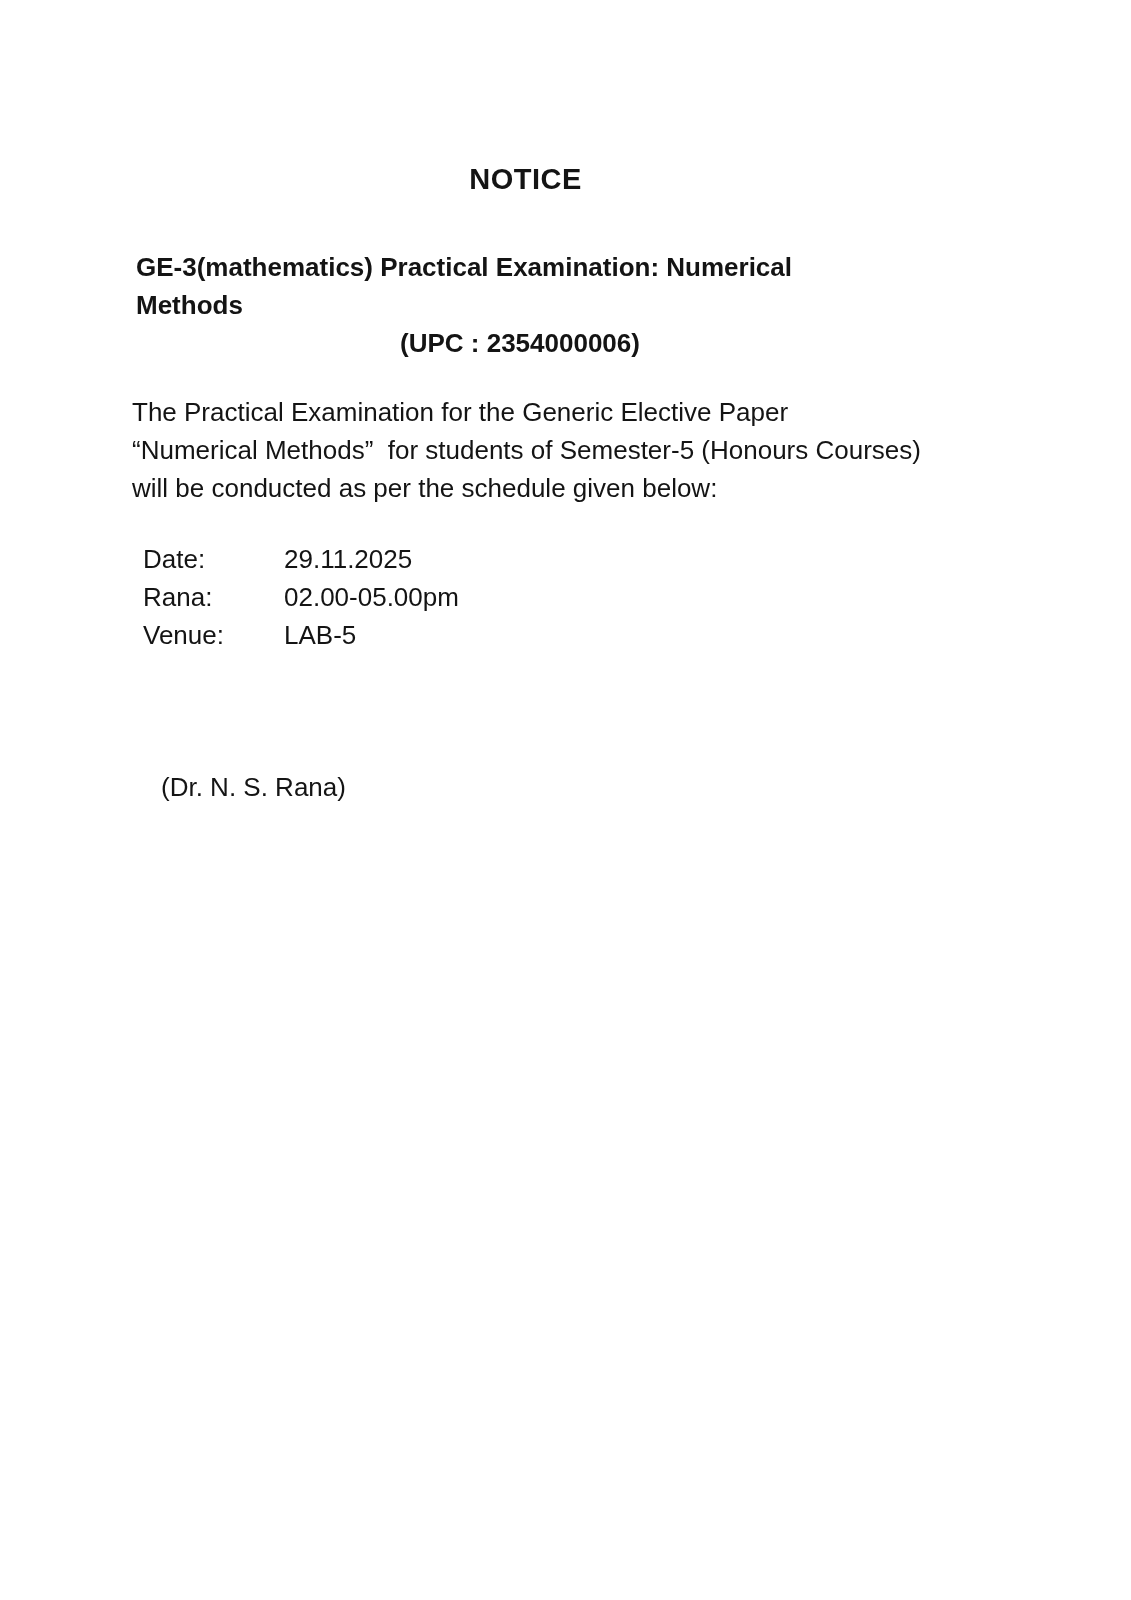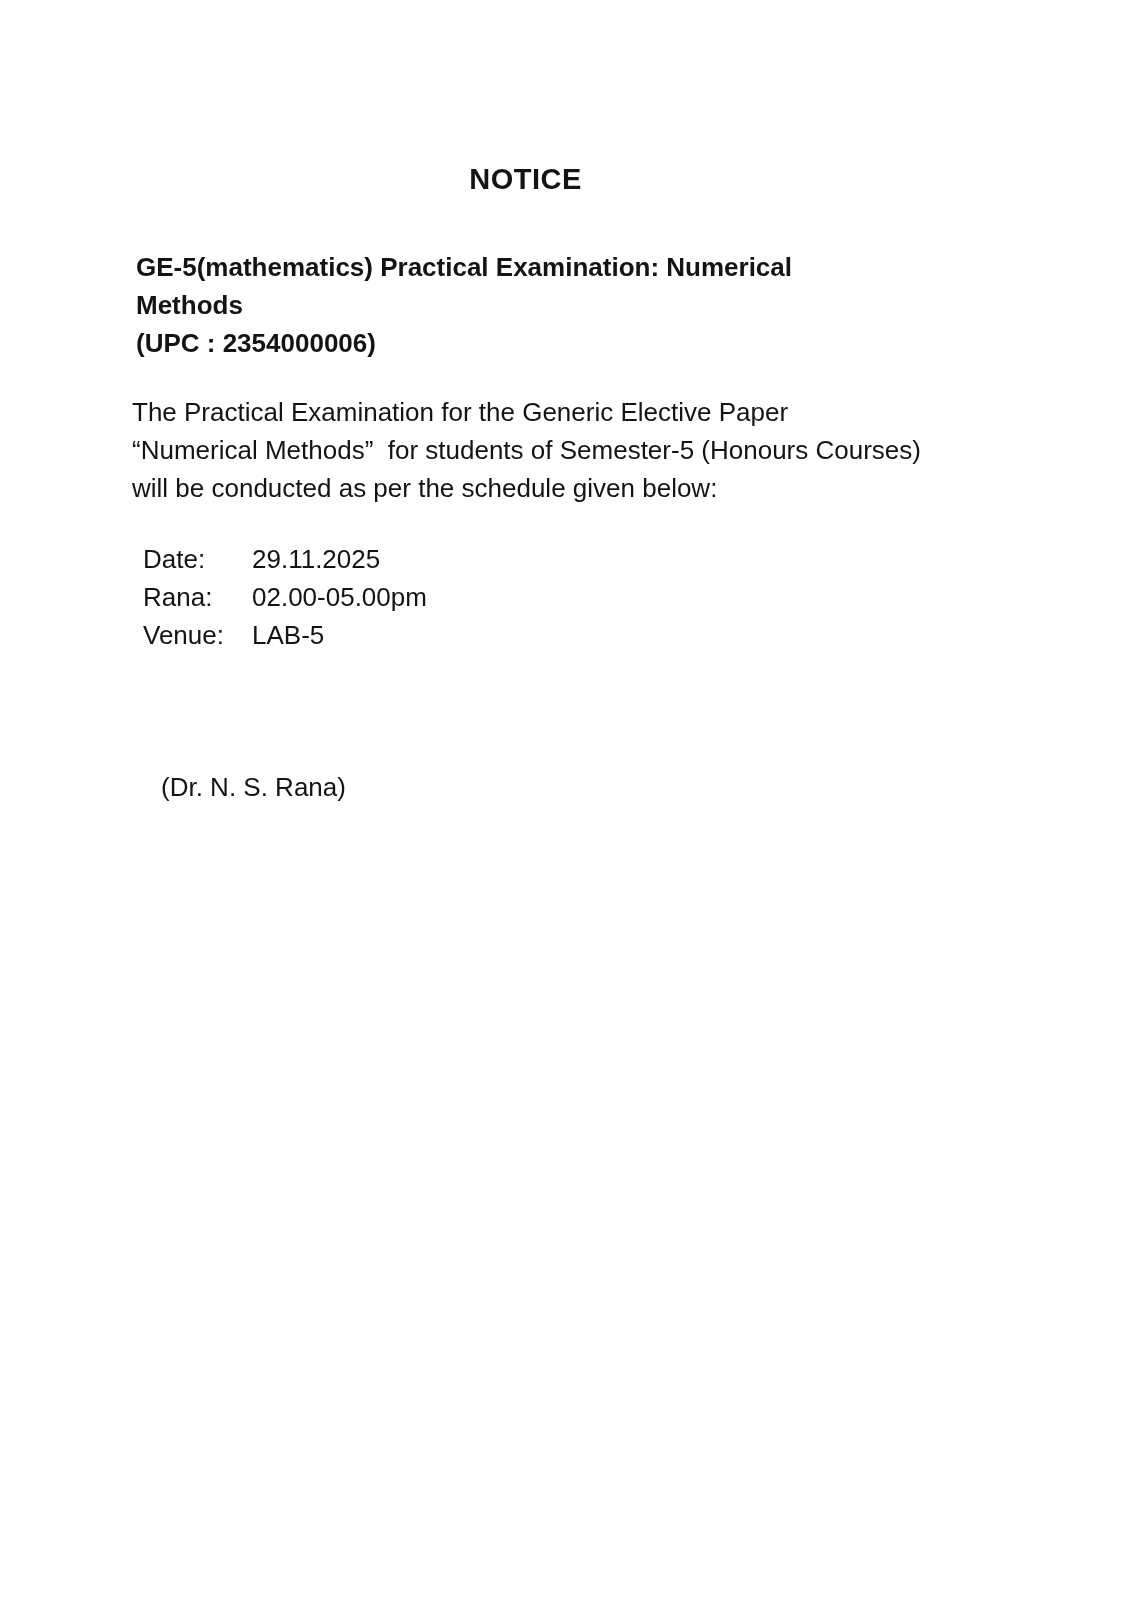--- a/index.html
+++ b/index.html
@@ -30,21 +30,21 @@
   .heading {
     position: absolute;
     top: 248px;
     left: 136px;
     width: 768px;
     font-size: 26px;
     font-weight: 700;
     line-height: 38px;
   }
   .heading-line2 {
-    text-align: left;
+    text-align: center;
   }
   .body-text {
     position: absolute;
     top: 393px;
     left: 132px;
     width: 860px;
     margin: 0;
     font-size: 26px;
     font-weight: 400;
     line-height: 38px;
@@ -52,47 +52,47 @@
   }
   .schedule {
     position: absolute;
     top: 540px;
     left: 143px;
     font-size: 26px;
     line-height: 38px;
   }
   .schedule-row {
     display: flex;
+    gap: 41px;
   }
   .schedule-label {
     width: 100px;
     flex: 0 0 100px;
   }
   .schedule-value {
     flex: 1;
-    margin-left: 9px;
   }
   .signature {
     position: absolute;
     top: 752px;
     left: 145px;
     margin: 16px;
     font-size: 26px;
     line-height: 38px;
   }
 </style>
 </head>
 <body>
 
 <div class="page">
 
   <h1 class="title">NOTICE</h1>
 
   <div class="heading">
-    <div class="heading-line1">GE-5(mathematics) Practical Examination: Numerical Methods</div>
+    <div class="heading-line1">GE-3(mathematics) Practical Examination: Numerical Methods</div>
     <div class="heading-line2">(UPC : 2354000006)</div>
   </div>
 
   <p class="body-text">The Practical Examination for the Generic Elective Paper
 “Numerical Methods”  for students of Semester-5 (Honours Courses)
 will be conducted as per the schedule given below:</p>
 
   <div class="schedule">
     <div class="schedule-row">
       <span class="schedule-label">Date:</span>

